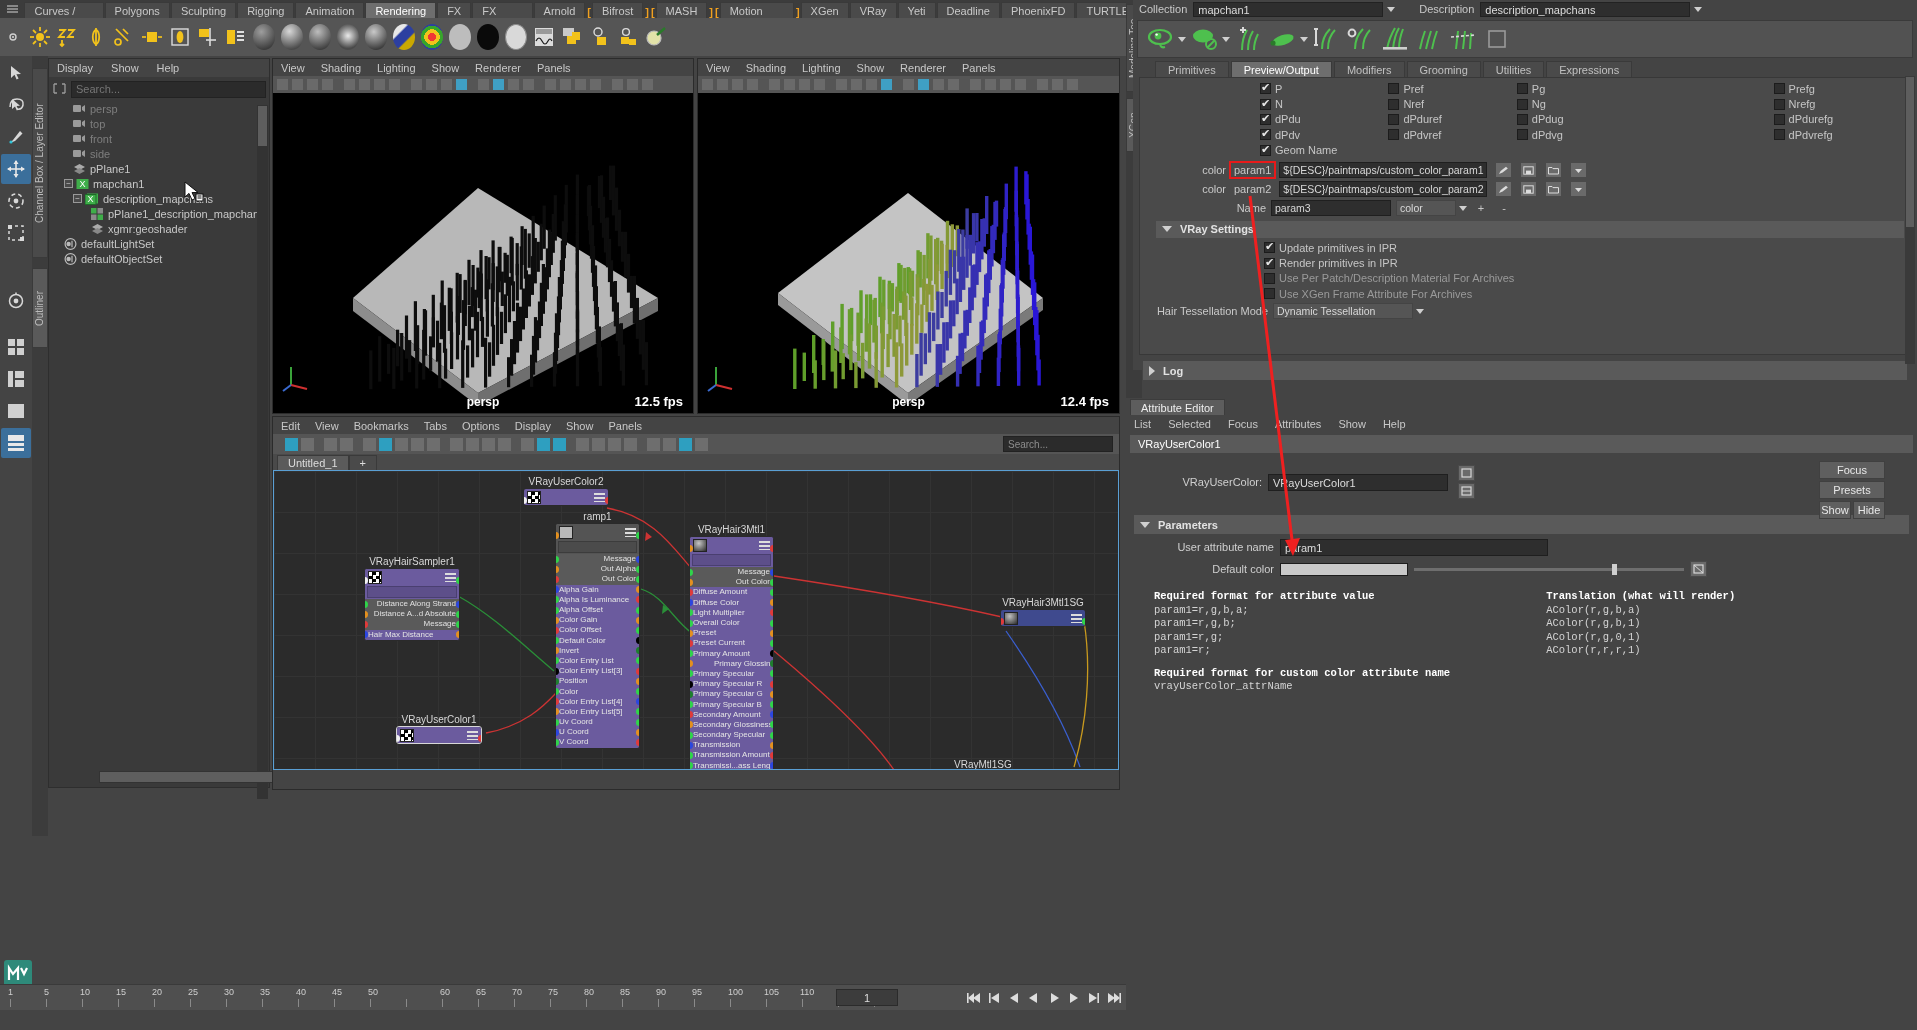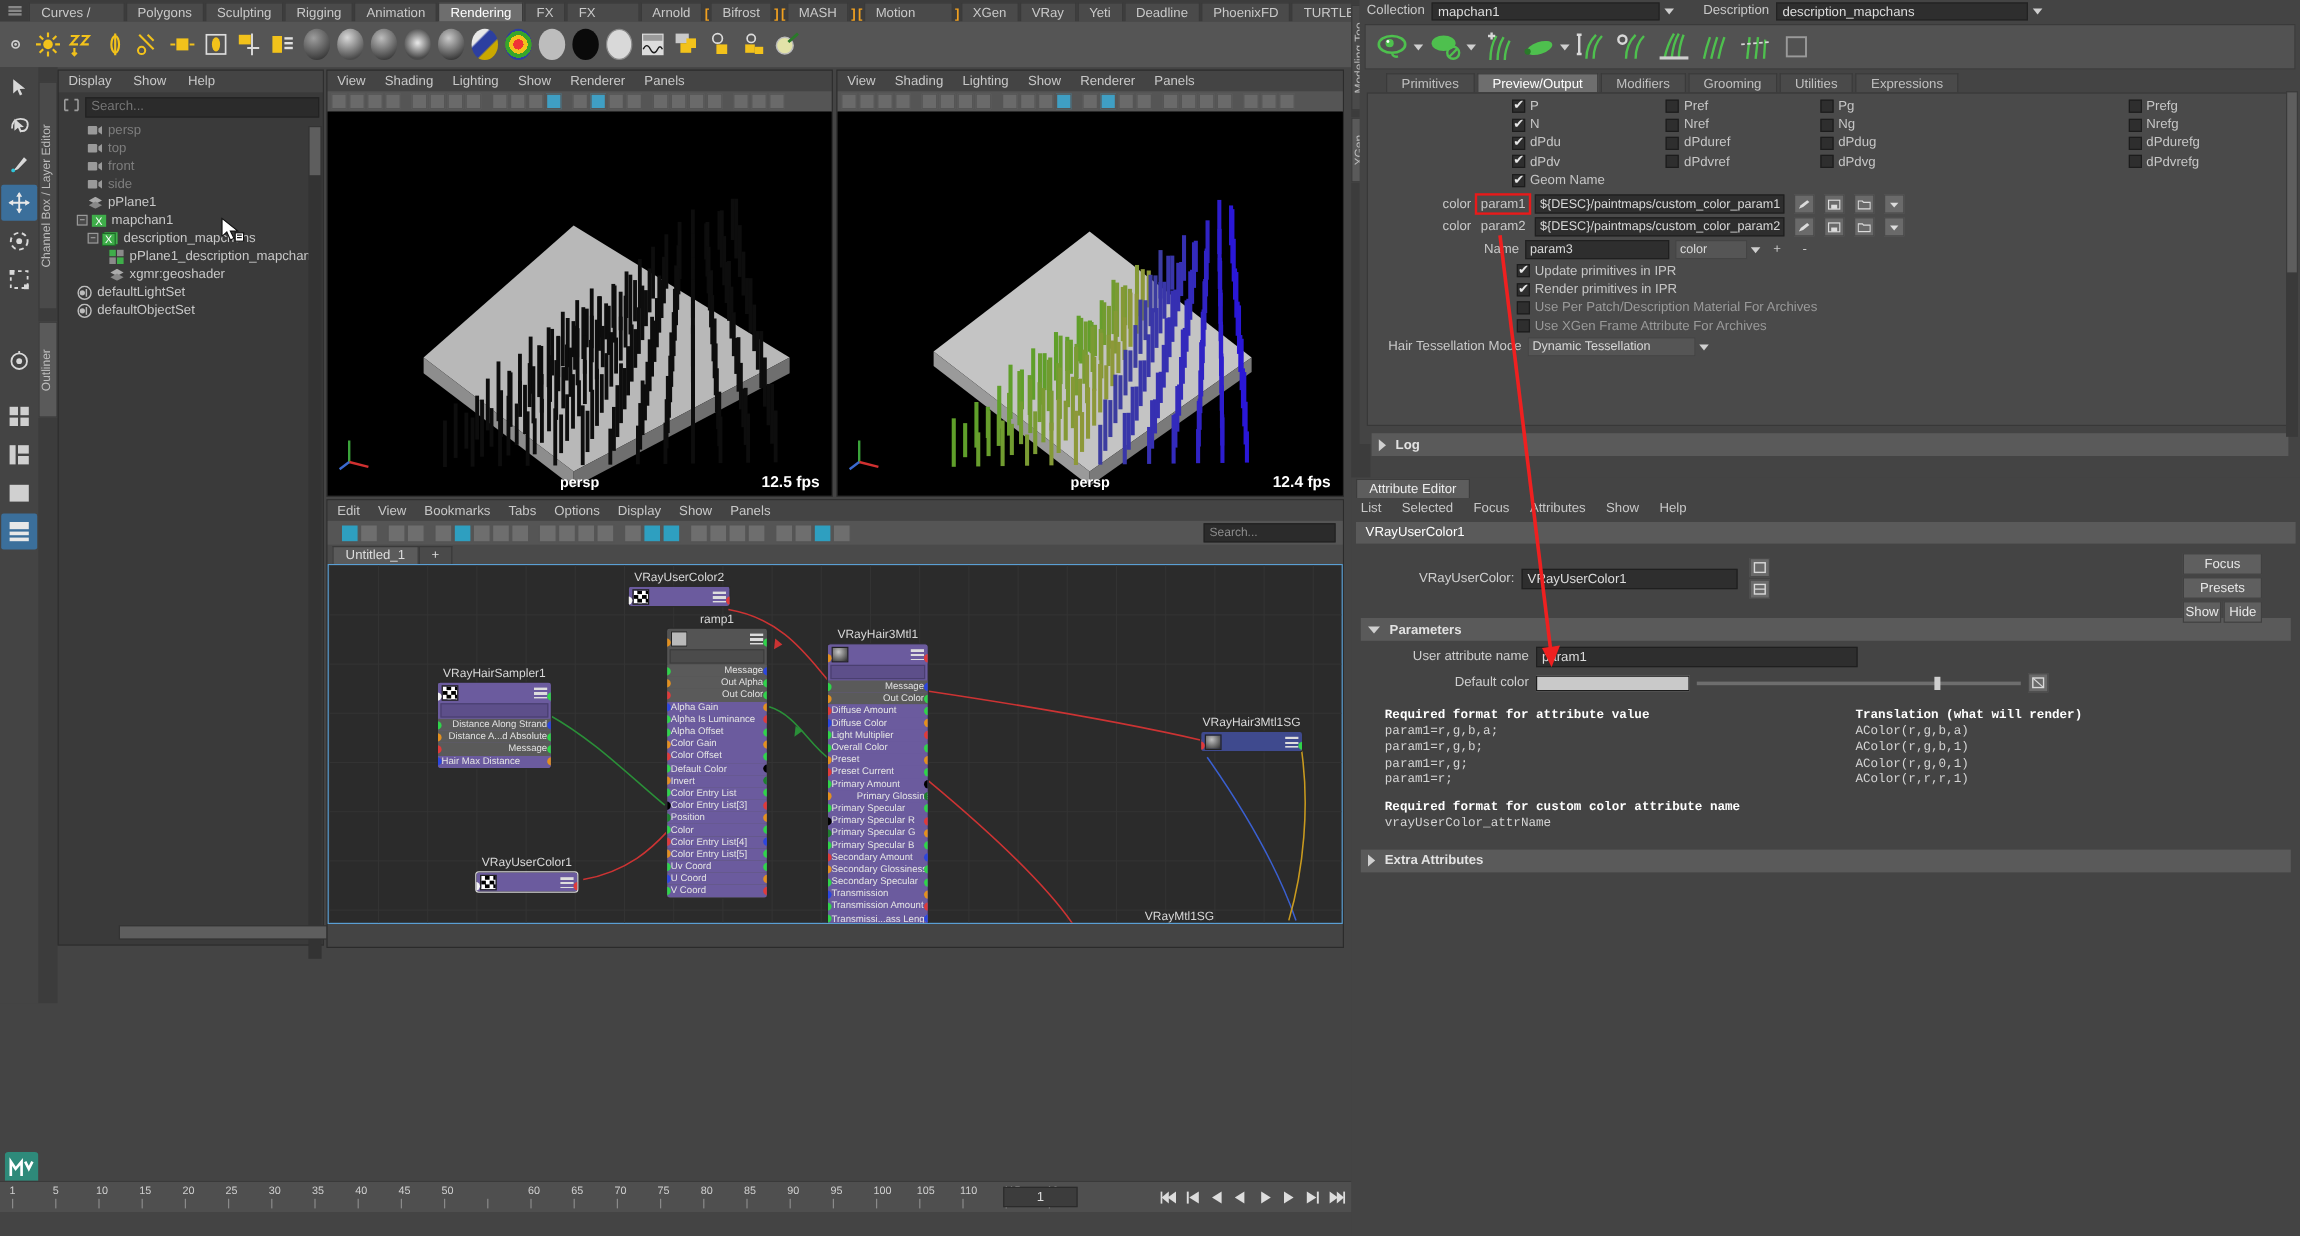--- a/index.html
+++ b/index.html
@@ -1807,20 +1807,24 @@
 
       <div class="prow">
         <span class="plabel">Name</span>
         <div class="ptext" style="width:120px;">param3</div>
         <div class="ptext" style="width:60px; background:#555; border-color:#444;">color</div>
         <div class="caretd"></div>
         <div style="width:18px;text-align:center;">+</div>
         <div style="width:18px;text-align:center;">-</div>
       </div>
 
+      <div class="sec">
+        <div class="tri"></div>
+        <span>VRay Settings</span>
+      </div>
 
       <div id="vray-opts-host" style="padding-left:124px;">
           <div class="ck" style="height: 15.4px;">
             <div class="ckbox on"></div>
             <span>Update primitives in IPR</span>
           </div>
           <div class="ck" style="height: 15.4px;">
             <div class="ckbox on"></div>
             <span>Render primitives in IPR</span>
           </div>
@@ -1928,24 +1932,20 @@
       </div>
       <div>
         <div class="fmt"><b>Translation (what will render)</b></div>
         <div class="fmt">AColor(r,g,b,a)</div>
         <div class="fmt">AColor(r,g,b,1)</div>
         <div class="fmt">AColor(r,g,0,1)</div>
         <div class="fmt">AColor(r,r,r,1)</div>
       </div>
     </div>
 
-    <div class="sec" style="margin:14px 8px 2px 8px; height:19px;">
-      <div class="tri rt"></div>
-      <span>Extra Attributes</span>
-    </div>
   </div>
 
   <svg class="arrow-anno" style="left:0;top:0;width:1917px;height:1030px;">
     <line x1="1250" y1="196" x2="1293" y2="548" stroke="#ef2020" stroke-width="3"></line>
     <polygon points="1293,556 1285,540 1300,538" fill="#ef2020"></polygon>
   </svg>
 
   <svg class="arrow-anno" style="left:184px; top:181px; width:20px; height:24px;">
     <polygon points="1,1 1,16 5,12.4 8,19 11,17.6 8,11.6 14,11.4" fill="#ffffff" stroke="#111" stroke-width="1"></polygon>
     <rect x="12" y="13" width="7" height="7" fill="#ffffff" stroke="#111" stroke-width="1"></rect>

